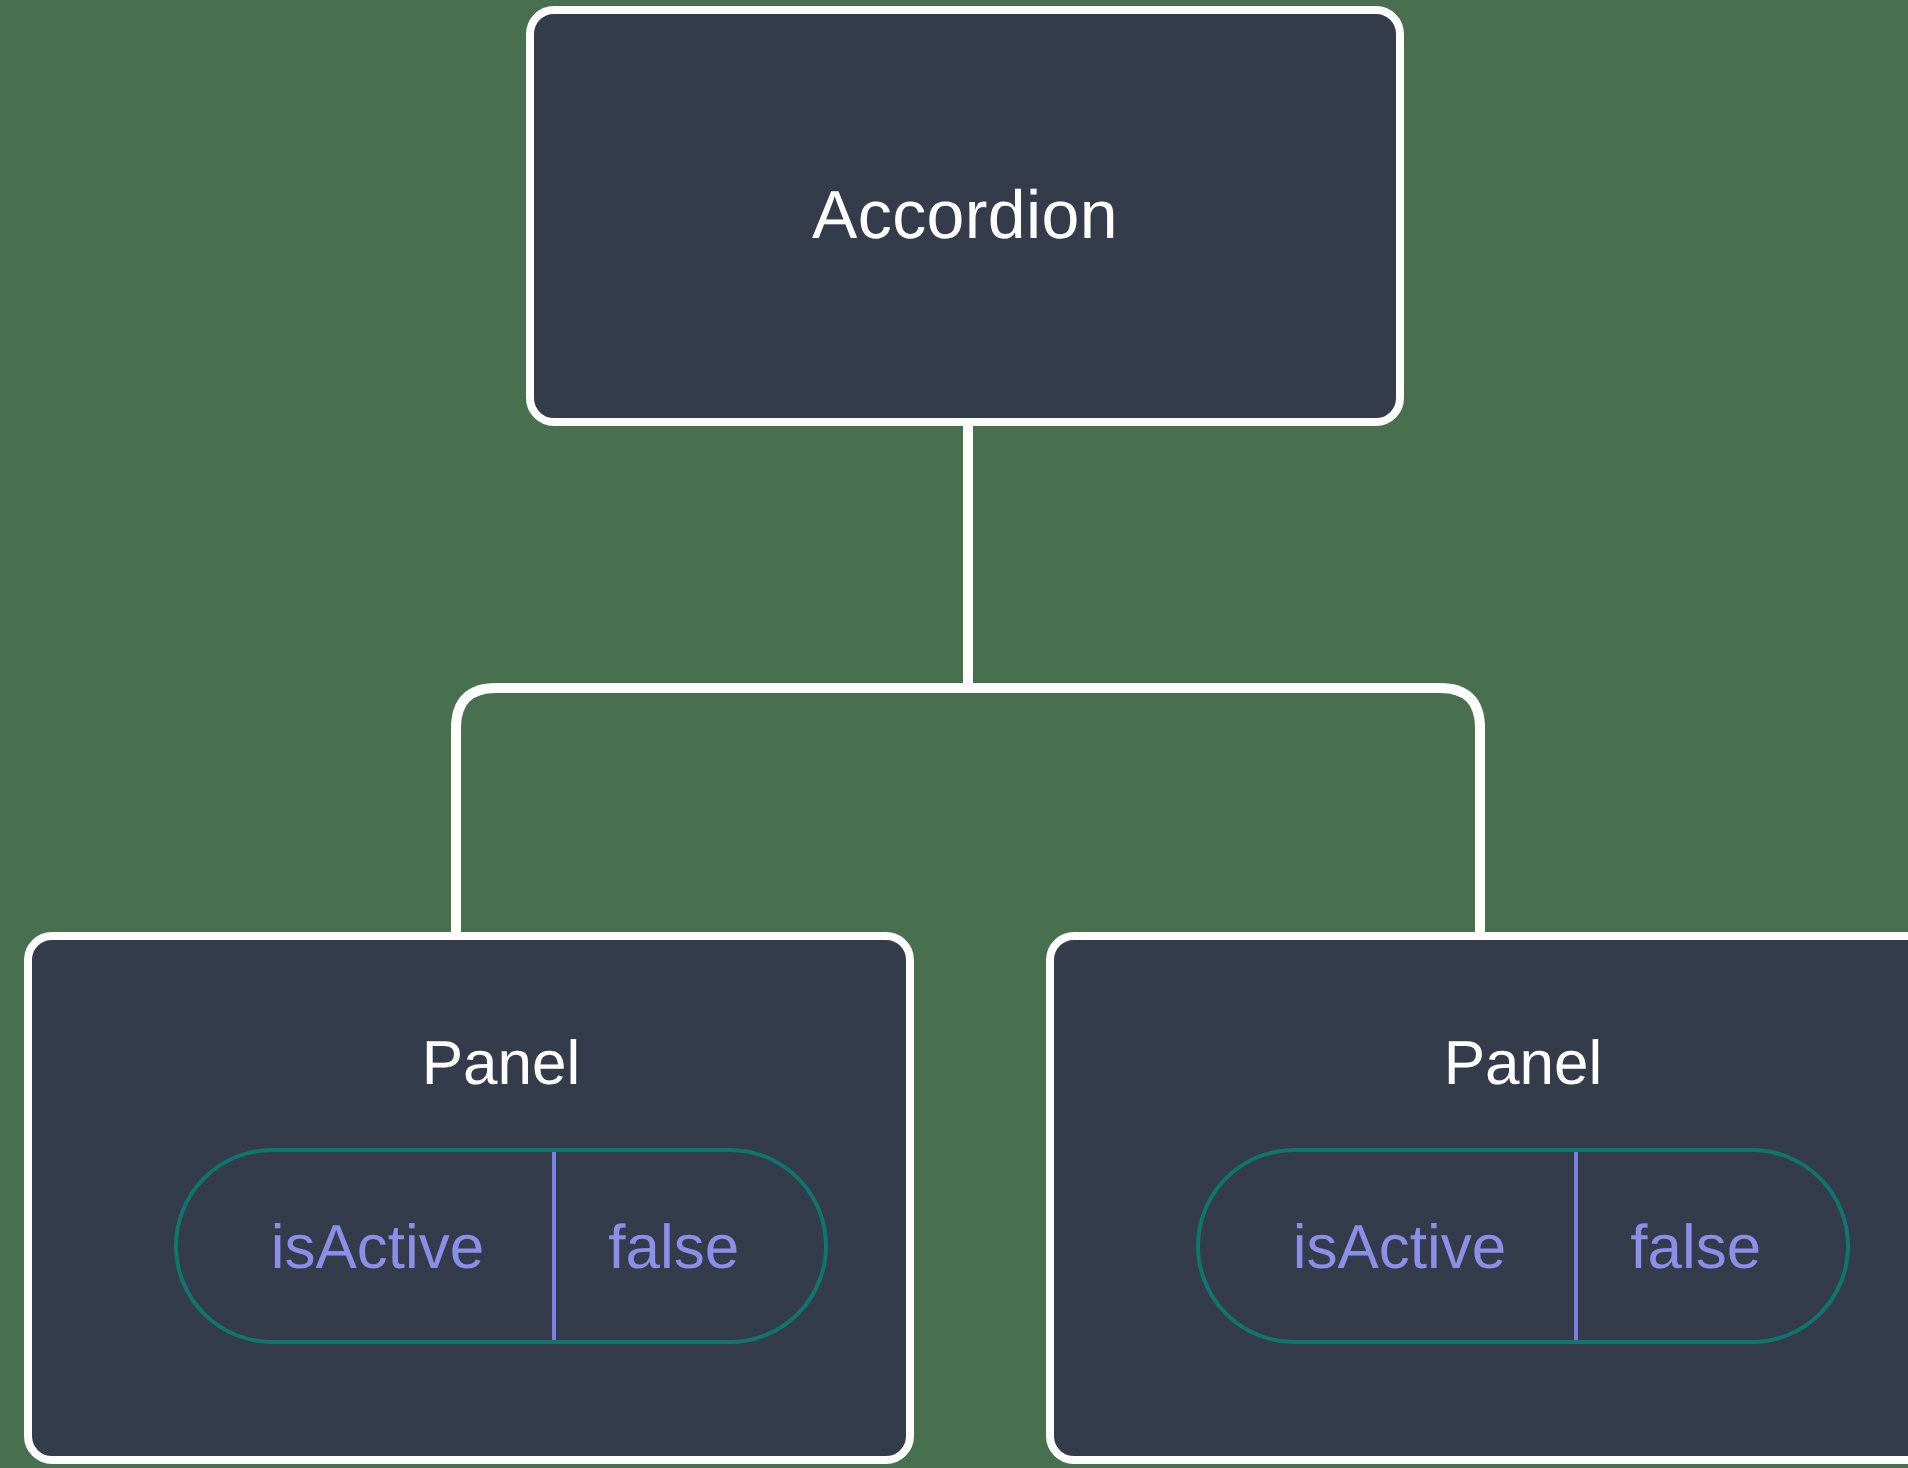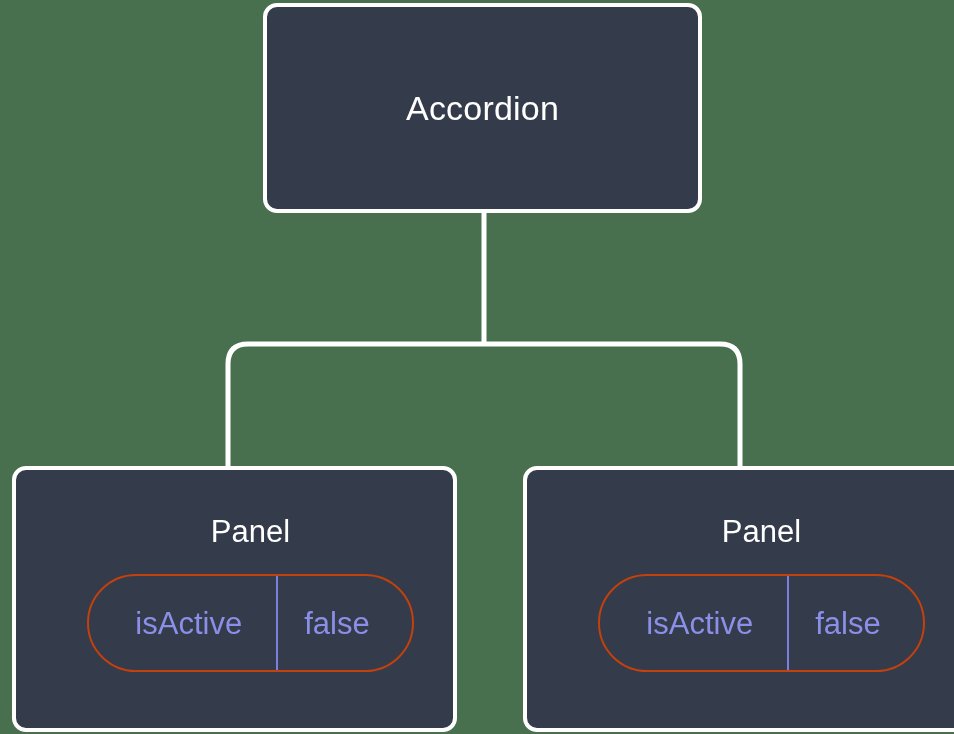--- a/index.html
+++ b/index.html
@@ -74,21 +74,21 @@
     font-weight: 400;
     line-height: 1;
     margin-bottom: 27px;
   }
 
   
   .prop-pill {
     display: flex;
     align-items: stretch;
     height: 98px;
-    border: 2px solid #c2410c;
+    border: 2px solid #0f766e;
     border-radius: 49px;
     box-sizing: border-box;
     overflow: hidden;
   }
   .prop-key, .prop-val {
     display: flex;
     align-items: center;
     justify-content: center;
     color: #8b8fe8;
     font-size: 31px;

